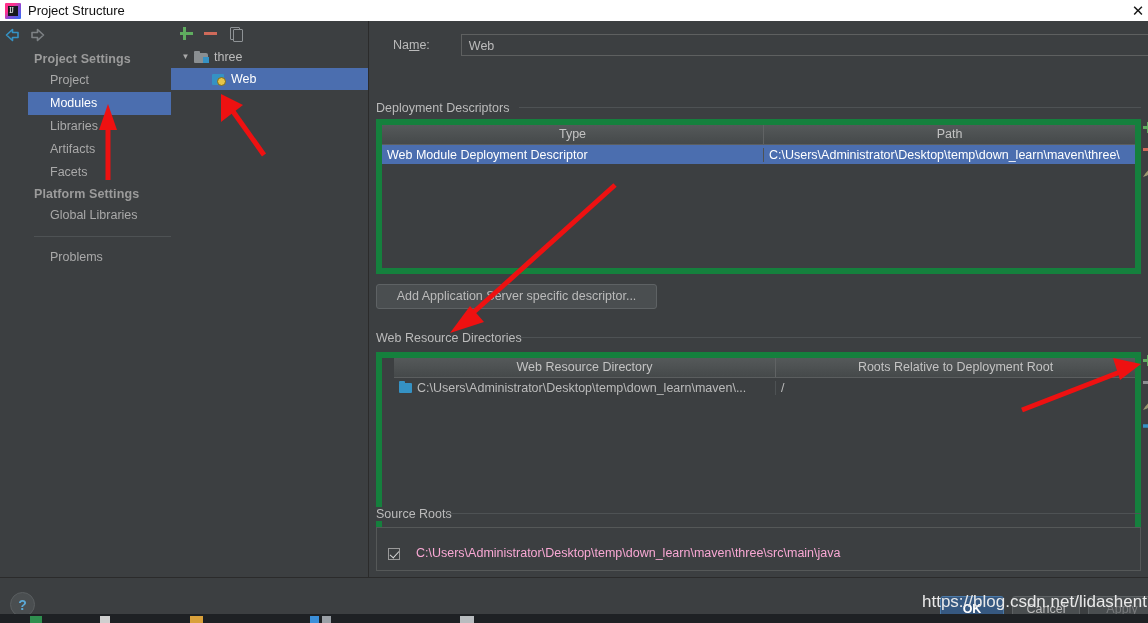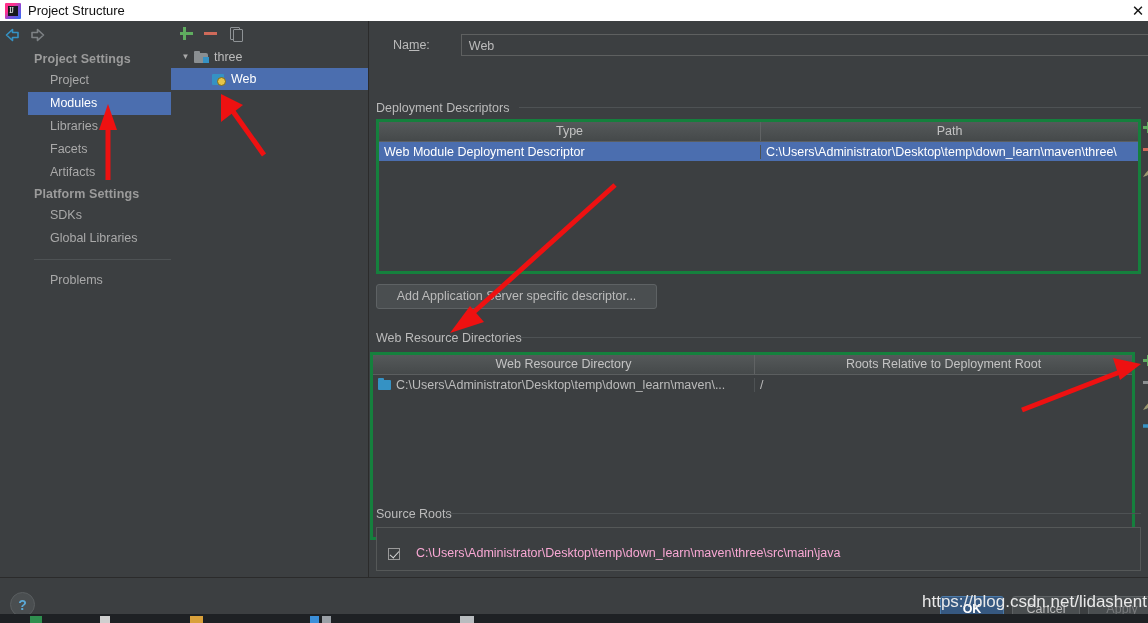--- a/index.html
+++ b/index.html
@@ -92,21 +92,21 @@
   .namefield{
     flex:1;height:22px;line-height:22px;background:#3c3f41;border:1px solid #5e6060;
     color:#bbbbbb;font-size:12.5px;padding-left:7px;box-sizing:border-box;
   }
 
   
   .grp-title{position:absolute;font-size:12.5px;color:#bbbbbb;background:#3c3f41;padding-right:6px;}
   .grp-line{position:absolute;height:1px;background:#4e5254;}
 
   
-  .tbl{position:absolute;border:3px solid #15803d;box-sizing:border-box;background:#3c3f41;}
+  .tbl{position:absolute;border:6px solid #15803d;box-sizing:border-box;background:#3c3f41;}
   .thead{display:flex;height:19px;background:#4a4d4e;border-bottom:1px solid #5b5e5f;}
   .th{
     flex:1;text-align:center;line-height:19px;font-size:12.5px;color:#c3c3c3;
     background:linear-gradient(#55595a,#45494a);
     border-right:1px solid #606364;box-sizing:border-box;
   }
   .th:last-child{border-right:none;}
   .trow{display:flex;height:19px;align-items:center;font-size:12.5px;}
   .trow.sel{background:#4b6eaf;color:#ffffff;}
   .td{padding-left:5px;box-sizing:border-box;overflow:hidden;white-space:nowrap;text-overflow:ellipsis;}
@@ -193,25 +193,24 @@
           <path d="M8.5 2.5 L14.5 8 L8.5 13.5 L8.5 10.5 L3 10.5 L3 5.5 L8.5 5.5 Z" fill="none" stroke="#7d8184" stroke-width="1.6" stroke-linejoin="round"></path>
         </svg>
       </div>
     </div>
 
     <div class="sidebar">
       <div class="side-group">Project Settings</div>
       <div class="side-item">Project</div>
       <div class="side-item sel">Modules</div>
       <div class="side-item">Libraries</div>
+      <div class="side-item">Artifacts</div>
       <div class="side-item">Facets</div>
-      <div class="side-item">Artifacts</div>
 
       <div class="side-group">Platform Settings</div>
-      <div class="side-item">SDKs</div>
       <div class="side-item">Global Libraries</div>
 
       <div class="side-sep"></div>
       <div class="side-item">Problems</div>
     </div>
 
     <div class="treepanel">
       <div class="tree-toolbar">
         <div class="tb-icon plus"></div>
         <div class="tb-icon minus"></div>
@@ -265,21 +264,21 @@
         <div class="ic s-plus" style="top:0;"></div>
         <div class="ic s-minus" style="top:22px;"></div>
         <div class="ic s-edit" style="top:44px;"></div>
       </div>
 
       <div class="btn addbtn">Add Application Server specific descriptor...</div>
 
       <div class="grp-title" style="left:7px;top:310px;">Web Resource Directories</div>
       <div class="grp-line" style="left:150px;top:316px;width:622px;"></div>
 
-      <div class="tbl" style="left:1px;top:331px;width:765px;height:188px;">
+      <div class="tbl" style="left:7px;top:331px;width:765px;height:188px;padding-left:12px;">
         <div class="thead">
           <div class="th" style="flex:0 0 382px;">Web Resource Directory</div>
           <div class="th" style="flex:1;">Roots Relative to Deployment Root</div>
         </div>
         <div class="trow">
           <div class="td bordered" style="flex:0 0 382px;">
             <span class="dirfolder">
               <span class="ftab"></span><span class="fb"></span>
             </span><span>C:\Users\Administrator\Desktop\temp\down_learn\maven\...</span>
           </div>

